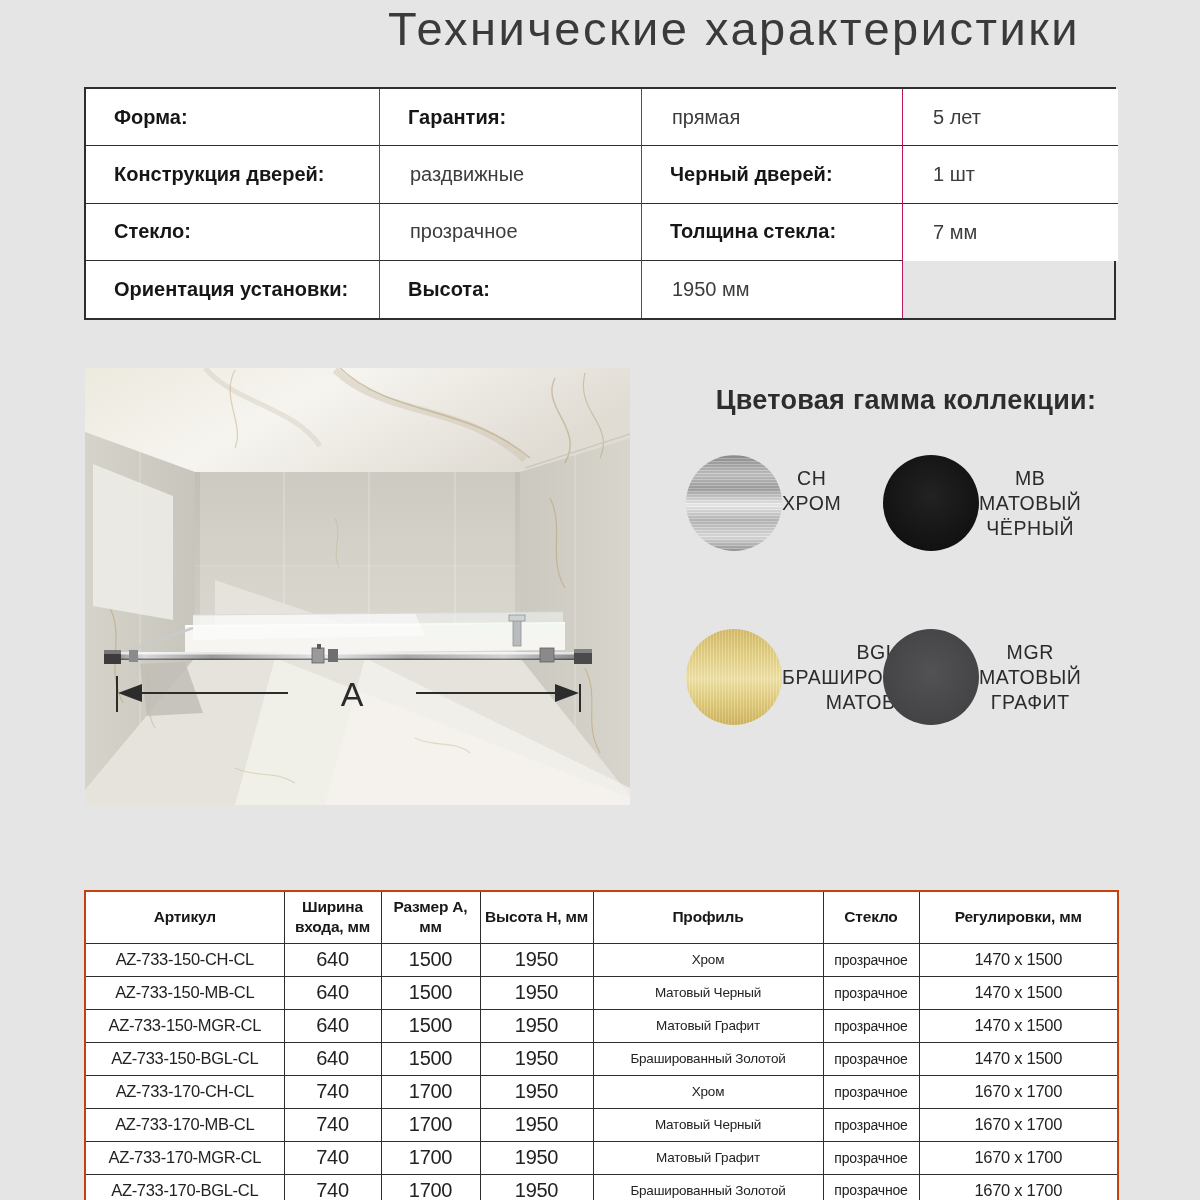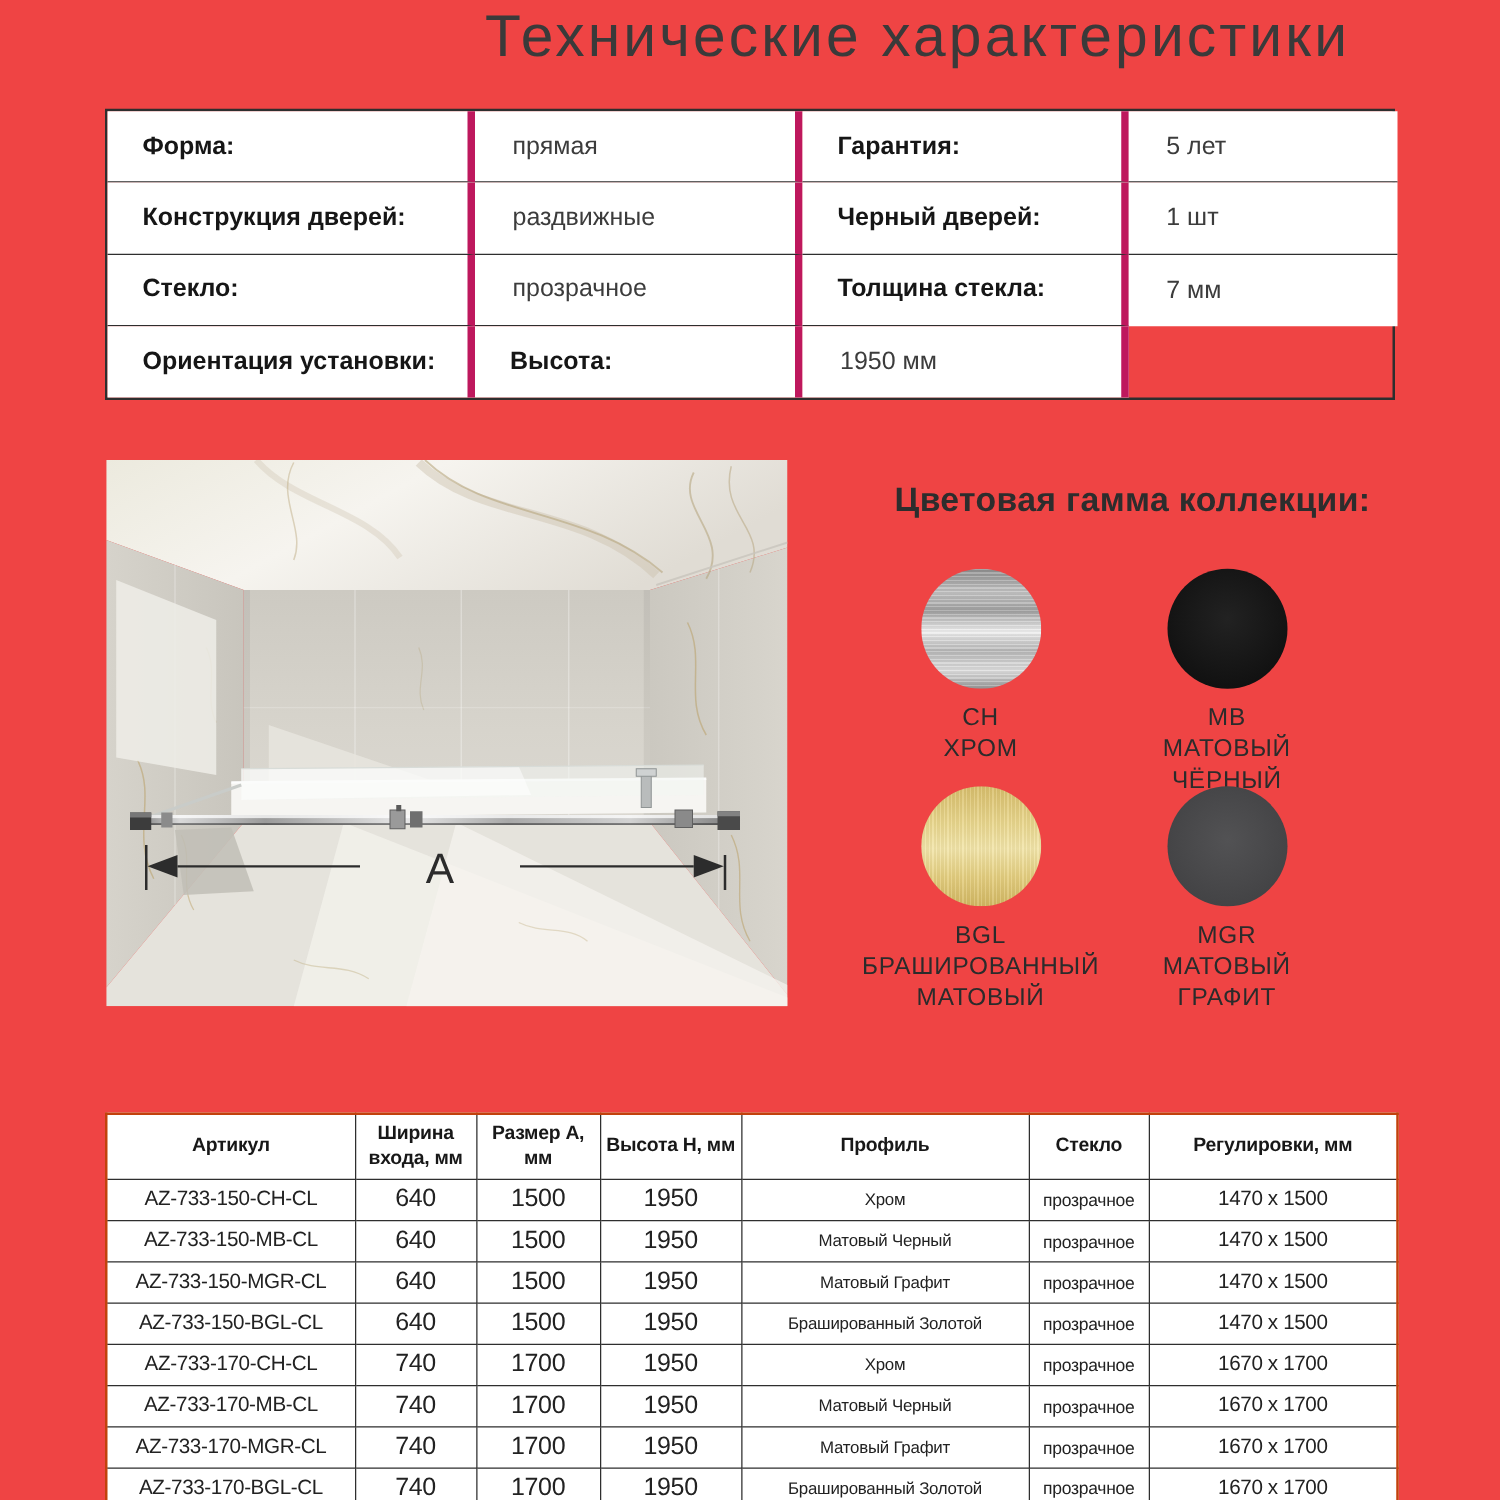--- a/index.html
+++ b/index.html
@@ -1,51 +1,51 @@
 <!DOCTYPE html>
 <html><head>
 <meta charset="utf-8">
 <style>
   html,body{margin:0;padding:0;background:#ffffff;}
   .page{
-    position:relative;width:1200px;height:1200px;background:#ef4444;overflow:hidden;
+    position:relative;width:1200px;height:1200px;background:#e5e5e5;overflow:hidden;
     font-family:"Liberation Sans",sans-serif;color:#2b2b2b;
   }
   
   .page-title{
     position:absolute;top:1px;left:734px;transform:translateX(-50%);
     font-size:47px;font-weight:400;letter-spacing:2.5px;color:#3a3a3a;white-space:nowrap;
   }
   
   .spec-table{
     position:absolute;left:84px;top:87px;width:1032px;height:233px;
     display:grid;grid-template-columns:294px 262px 261px 215px;grid-auto-rows:1fr;
     border:2px solid #2e2e2e;box-sizing:border-box;
   }
   .spec-cell{
     display:flex;align-items:center;box-sizing:border-box;
-    border-right:6px solid #be185d;border-bottom:1px solid #2e2e2e;
+    border-right:1px solid #be185d;border-bottom:1px solid #2e2e2e;
     font-size:20px;background:#fff;
   }
   .spec-cell:nth-child(4n){border-right:none;}
   .spec-cell:nth-last-child(-n+4){border-bottom:none;}
   .spec-label{font-weight:700;color:#161616;padding-left:28px;}
   .spec-value{color:#3c3c3c;padding-left:30px;}
   
   .render-wrap{position:absolute;left:85px;top:368px;width:545px;height:437px;}
   
   .colors-heading{
     position:absolute;left:690px;top:385px;width:432px;text-align:center;
     font-size:27px;font-weight:700;color:#2d2d2d;letter-spacing:.3px;white-space:nowrap;
   }
   .swatches{
     position:absolute;left:686px;top:455px;width:394px;
     display:grid;grid-template-columns:197px 197px;grid-auto-rows:174px;
   }
-  .swatch{display:flex;flex-direction:column;align-items:center;}
+  .swatch{display:flex;}
   .swatch-circle{width:96px;height:96px;border-radius:50%;flex:0 0 auto;}
   .finish-chrome{background:
     repeating-linear-gradient(180deg, rgba(255,255,255,.20) 0 1px, rgba(0,0,0,.05) 1px 3px),
     linear-gradient(180deg,#8f8f8f 0%,#c4c4c4 20%,#a2a2a2 35%,#f1f1f1 52%,#b9b9b9 68%,#e0e0e0 85%,#999999 100%);}
   .finish-matte-black{background:radial-gradient(circle at 50% 42%,#222222 0%,#111111 75%);}
   .finish-brushed-gold{background:
     repeating-linear-gradient(90deg, rgba(255,255,255,.13) 0 1px, rgba(0,0,0,.04) 1px 3px),
     linear-gradient(180deg,#d9bf6c 0%,#e9d68c 30%,#f2e5a9 52%,#e5cf80 75%,#d3b862 100%);}
   .finish-matte-graphite{background:radial-gradient(circle at 50% 45%,#525254 0%,#424244 80%);}
   .swatch-text{margin-top:11px;text-align:center;font-size:19.5px;line-height:25px;color:#2b2b2b;letter-spacing:.6px;}
@@ -70,22 +70,22 @@
 </style>
 </head>
 <body>
 
 <div class="page">
 
   <div class="page-title">Технические характеристики</div>
 
   <div class="spec-table">
     <div class="spec-cell spec-label">Форма:</div>
+    <div class="spec-cell spec-label">Гарантия:</div>
     <div class="spec-cell spec-value">прямая</div>
-    <div class="spec-cell spec-label">Гарантия:</div>
     <div class="spec-cell spec-value">5 лет</div>
     <div class="spec-cell spec-label">Конструкция дверей:</div>
     <div class="spec-cell spec-value">раздвижные</div>
     <div class="spec-cell spec-label">Черный дверей:</div>
     <div class="spec-cell spec-value">1 шт</div>
     <div class="spec-cell spec-label">Стекло:</div>
     <div class="spec-cell spec-value">прозрачное</div>
     <div class="spec-cell spec-label">Толщина стекла:</div>
     <div class="spec-cell spec-value">7 мм</div>
     <div class="spec-cell spec-label">Ориентация установки:</div>

